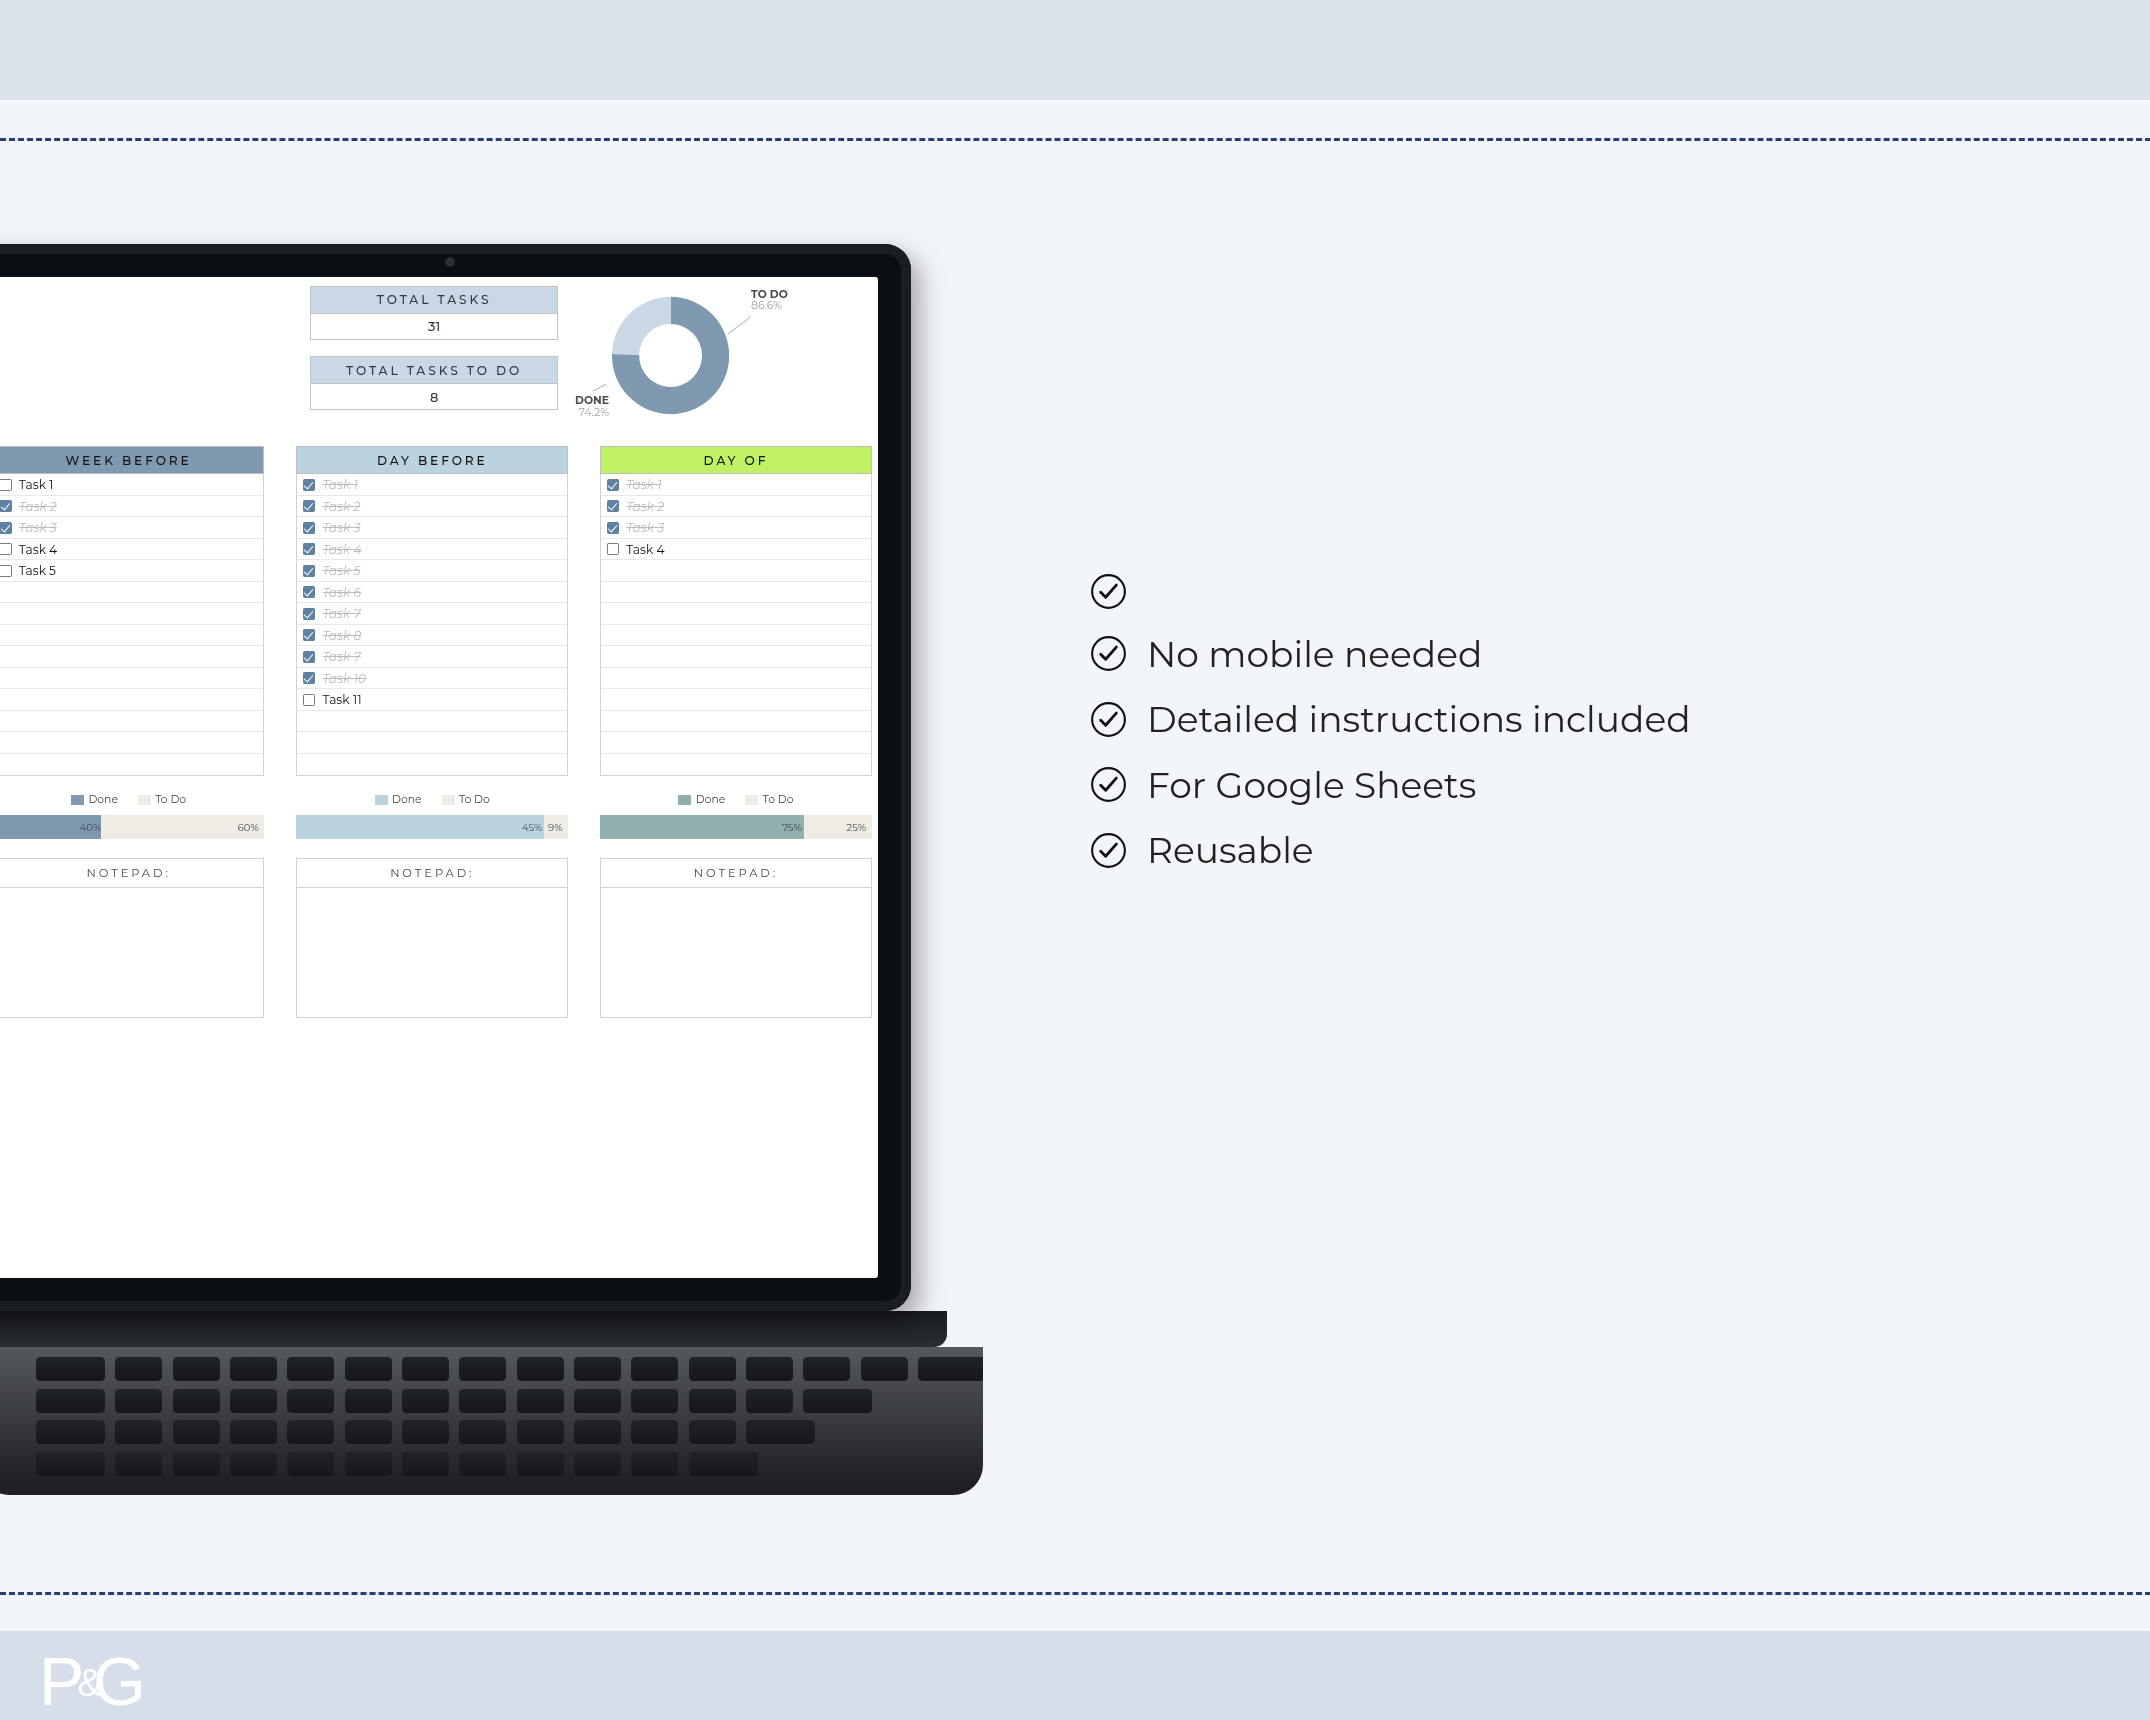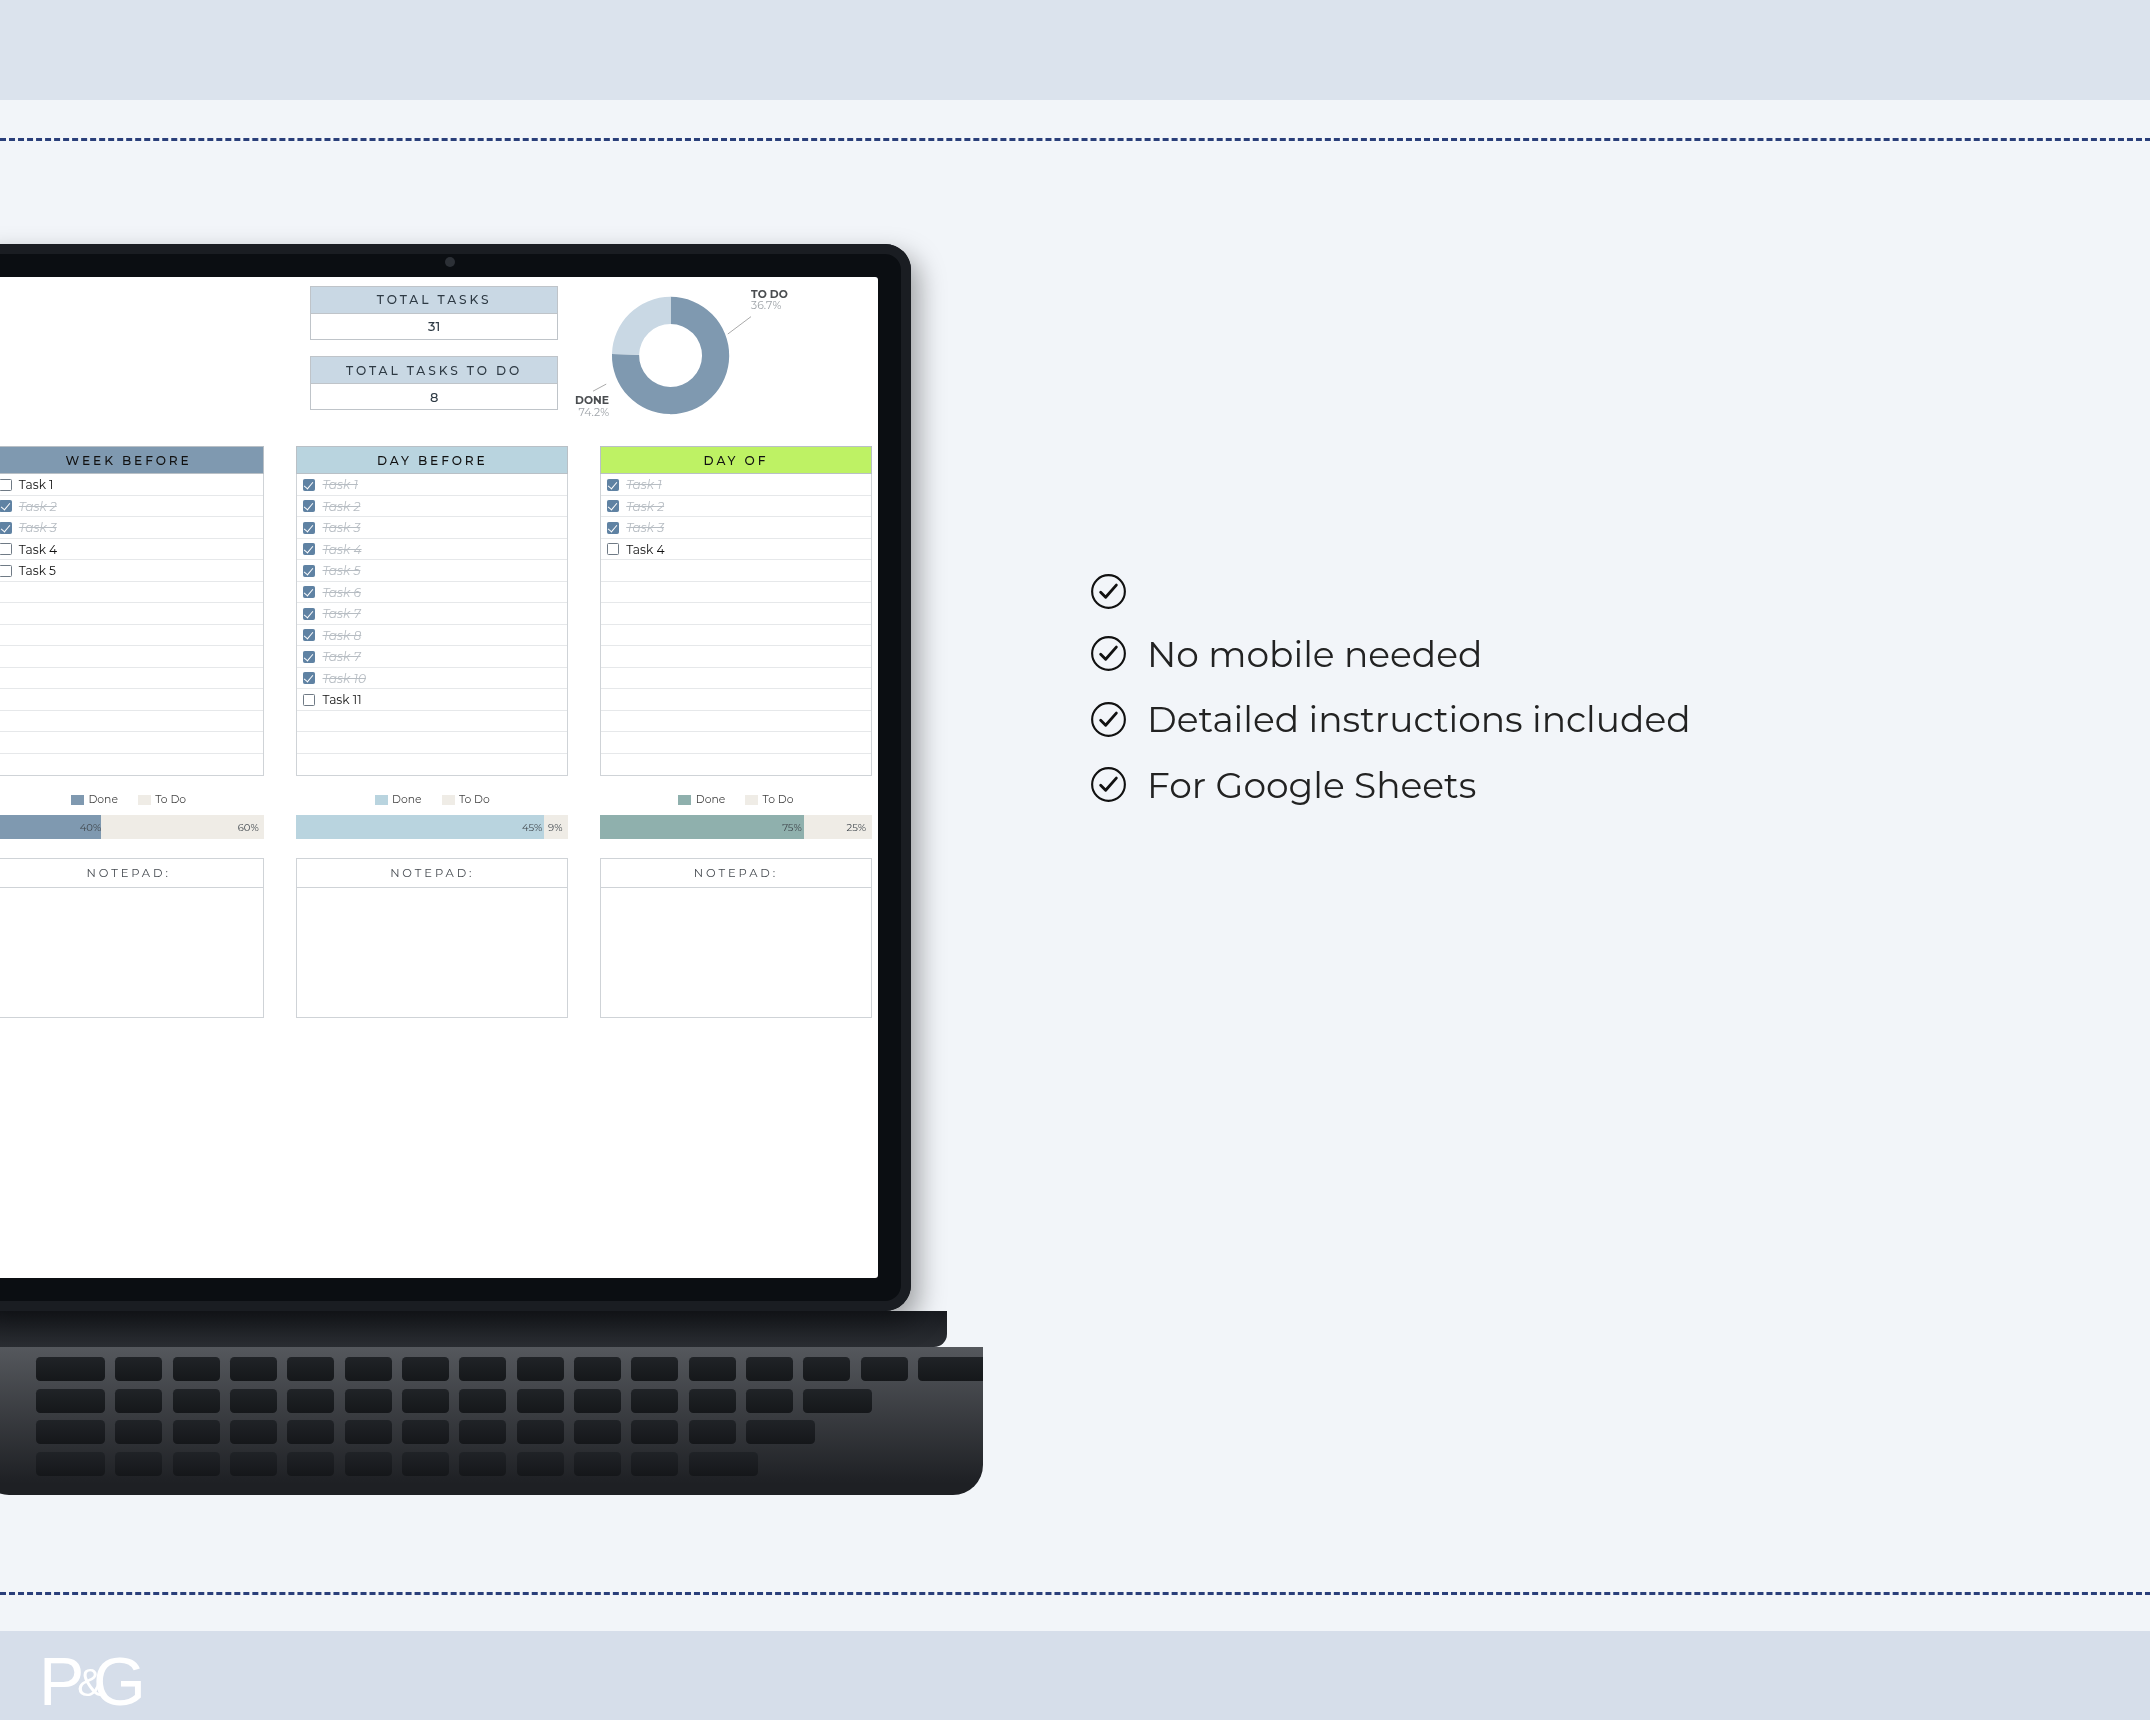--- a/index.html
+++ b/index.html
@@ -89,21 +89,21 @@
         <g transform="translate(108,100)">
 
           <path d="M0,-82 A82,82 0 1 1 -81.97,-2.1 L-43.98,-1.13 A44,44 0 1 0 0,-44 Z" fill="#7f99b0"></path>
 
           <path d="M-81.97,-2.1 A82,82 0 0 1 0,-82 L0,-44 A44,44 0 0 0 -43.98,-1.13 Z" fill="#c9d8e4"></path>
           <line x1="80" y1="-30" x2="120" y2="-60" stroke="#888" stroke-width="1"></line>
           <line x1="-90" y1="40" x2="-118" y2="55" stroke="#888" stroke-width="1"></line>
         </g>
       </svg>
       <div class="donut-lbl" style="left:764px;top:11.5px">
-        <b>TO DO</b><span>36.7%</span>
+        <b>TO DO</b><span>86.6%</span>
       </div>
       <div class="donut-lbl" style="left:588px;top:118px;text-align:right">
         <b>DONE</b><span>74.2%</span>
       </div>
 
       <div class="cols" id="cols">
           <div class="card">
             <div class="card-h" style="background: rgb(127, 153, 176);">WEEK BEFORE</div>
             <div class="list">
               <div class="row">
@@ -345,15 +345,22 @@
         </svg>
         <span>Detailed instructions included</span>
       </div>
       <div class="feat">
         <svg class="rcheck" viewBox="0 0 52 52">
           <circle cx="26" cy="26" r="23"></circle>
           <path d="M15 27 l7 7 l15 -17"></path>
         </svg>
         <span>For Google Sheets</span>
       </div>
+      <div class="feat">
+        <svg class="rcheck" viewBox="0 0 52 52">
+          <circle cx="26" cy="26" r="23"></circle>
+          <path d="M15 27 l7 7 l15 -17"></path>
+        </svg>
+        <span>Reusable</span>
+      </div>
     </div>
 </div>
 
 
 </body></html>

